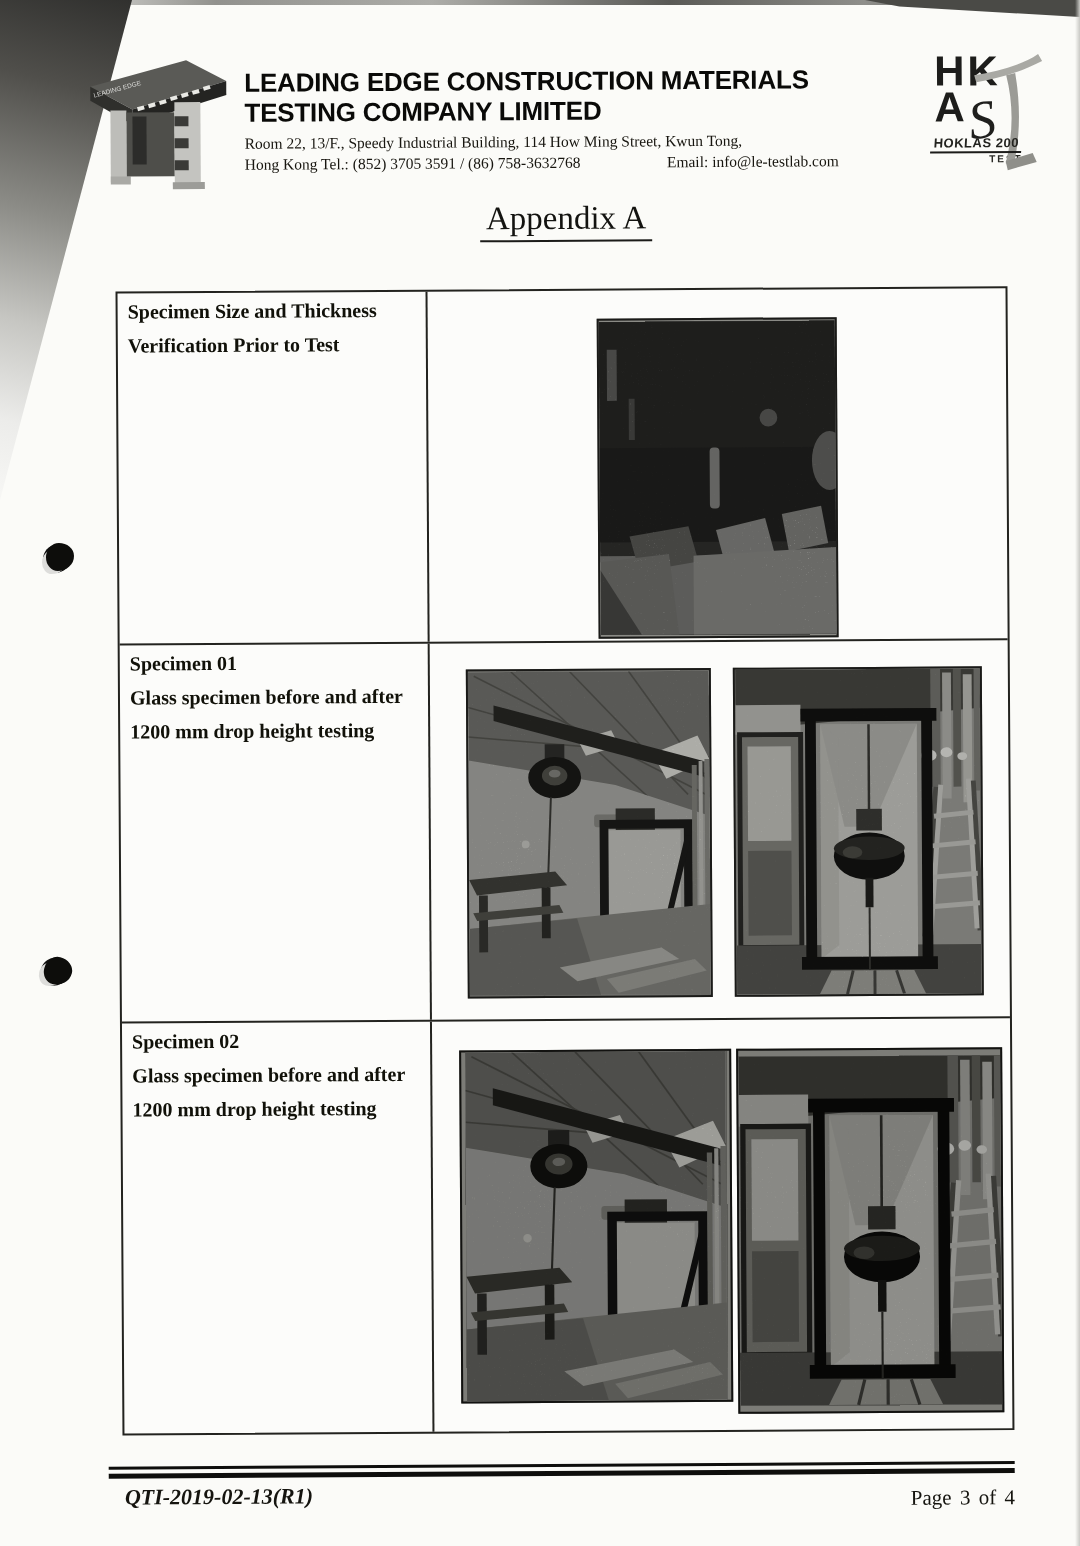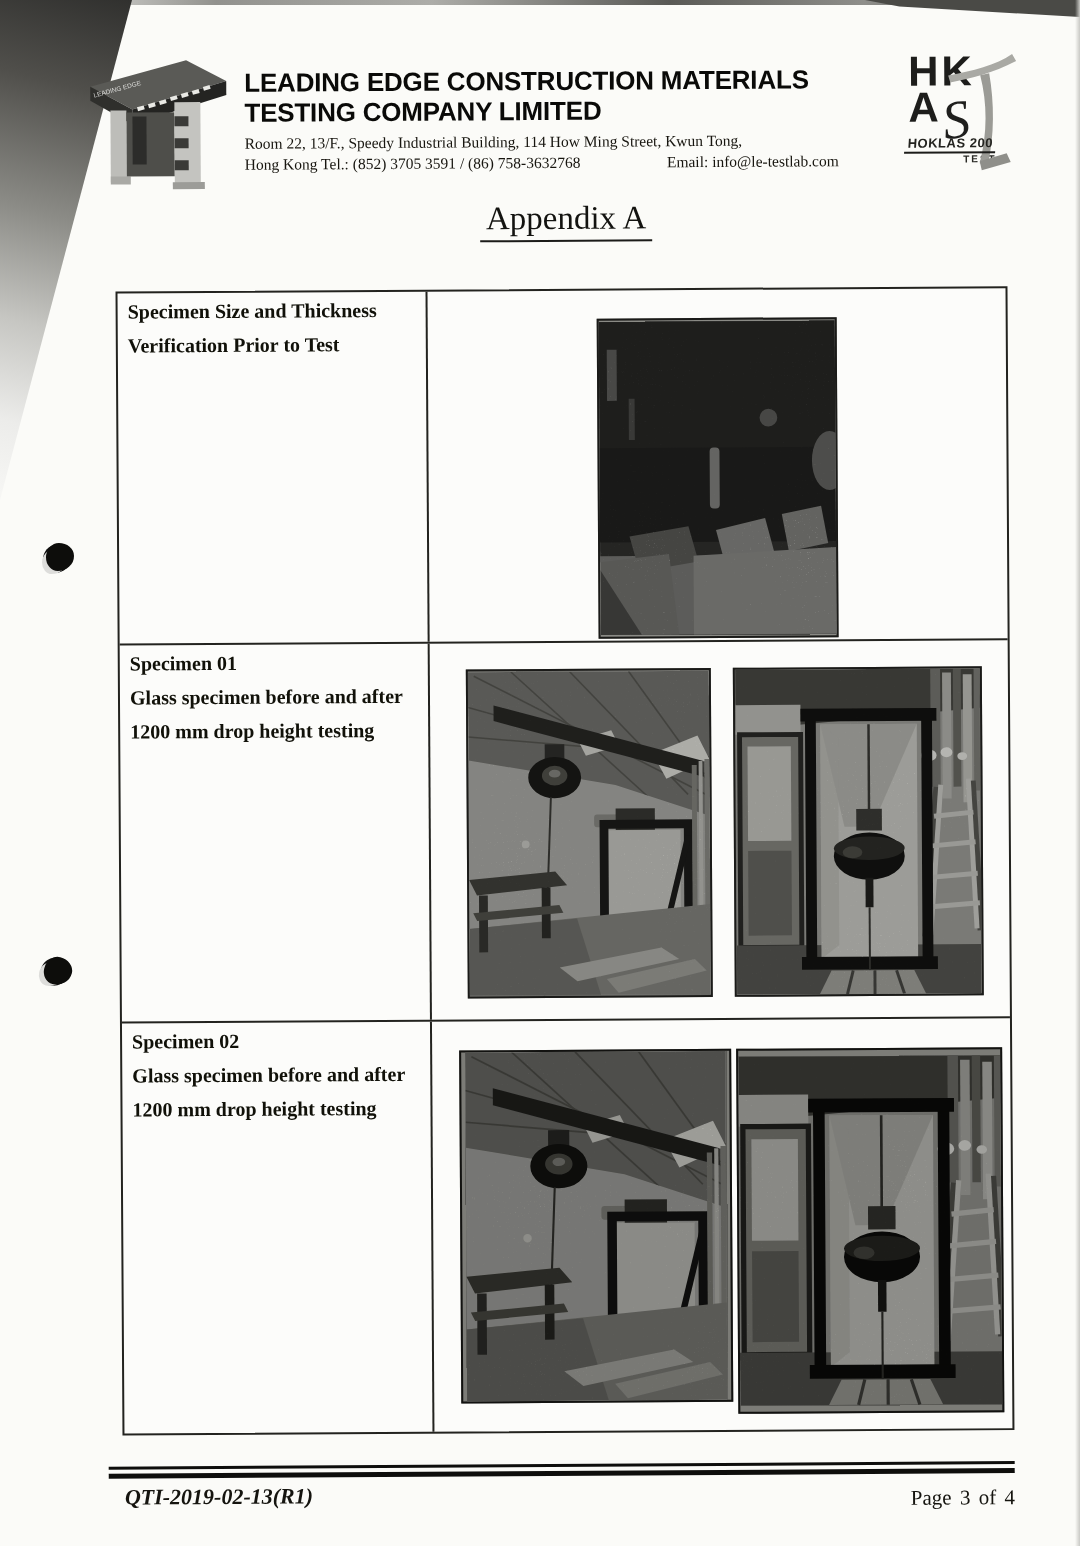--- a/index.html
+++ b/index.html
@@ -29,21 +29,21 @@
   .hp2{left:44px;top:957px;transform:rotate(14deg);}
 
   
   .logo{position:absolute;left:84px;top:48px;}
   .company{position:absolute;left:248px;top:66px;width:650px;}
   .company-name{font-family:"Liberation Sans", sans-serif;font-weight:bold;
     font-size:26px;line-height:30px;letter-spacing:-0.2px;color:#0a0a08;}
   .address{margin-top:5px;font-size:15.5px;line-height:21px;color:#17150f;}
   .address-row2{display:flex;width:594px;}
   .address-row2 .email{margin-left:auto;}
-  .hkas{position:absolute;left:900px;top:56px;width:132px;}
+  .hkas{position:absolute;left:926px;top:56px;width:132px;}
   .hkas-letters{font-family:"Liberation Sans", sans-serif;font-weight:bold;
     font-size:42px;line-height:36px;letter-spacing:3px;color:#1d1d1b;padding-left:12px;}
   .hkas-overlay{position:absolute;left:0;top:-4px;pointer-events:none;}
   .hkas-scheme{margin:10px 0 0 8px;font-family:"Liberation Sans", sans-serif;font-weight:bold;
     font-size:13px;letter-spacing:0.5px;color:#23231f;border-bottom:2px solid #1c1c1a;
     display:inline-block;padding:0 3px 1px 3px;transform:skewX(-4deg);}
   .hkas-test{margin-left:8px;width:92px;text-align:right;font-family:"Liberation Sans", sans-serif;
     font-weight:bold;font-size:10px;letter-spacing:2px;color:#2a2a26;}
 
   

